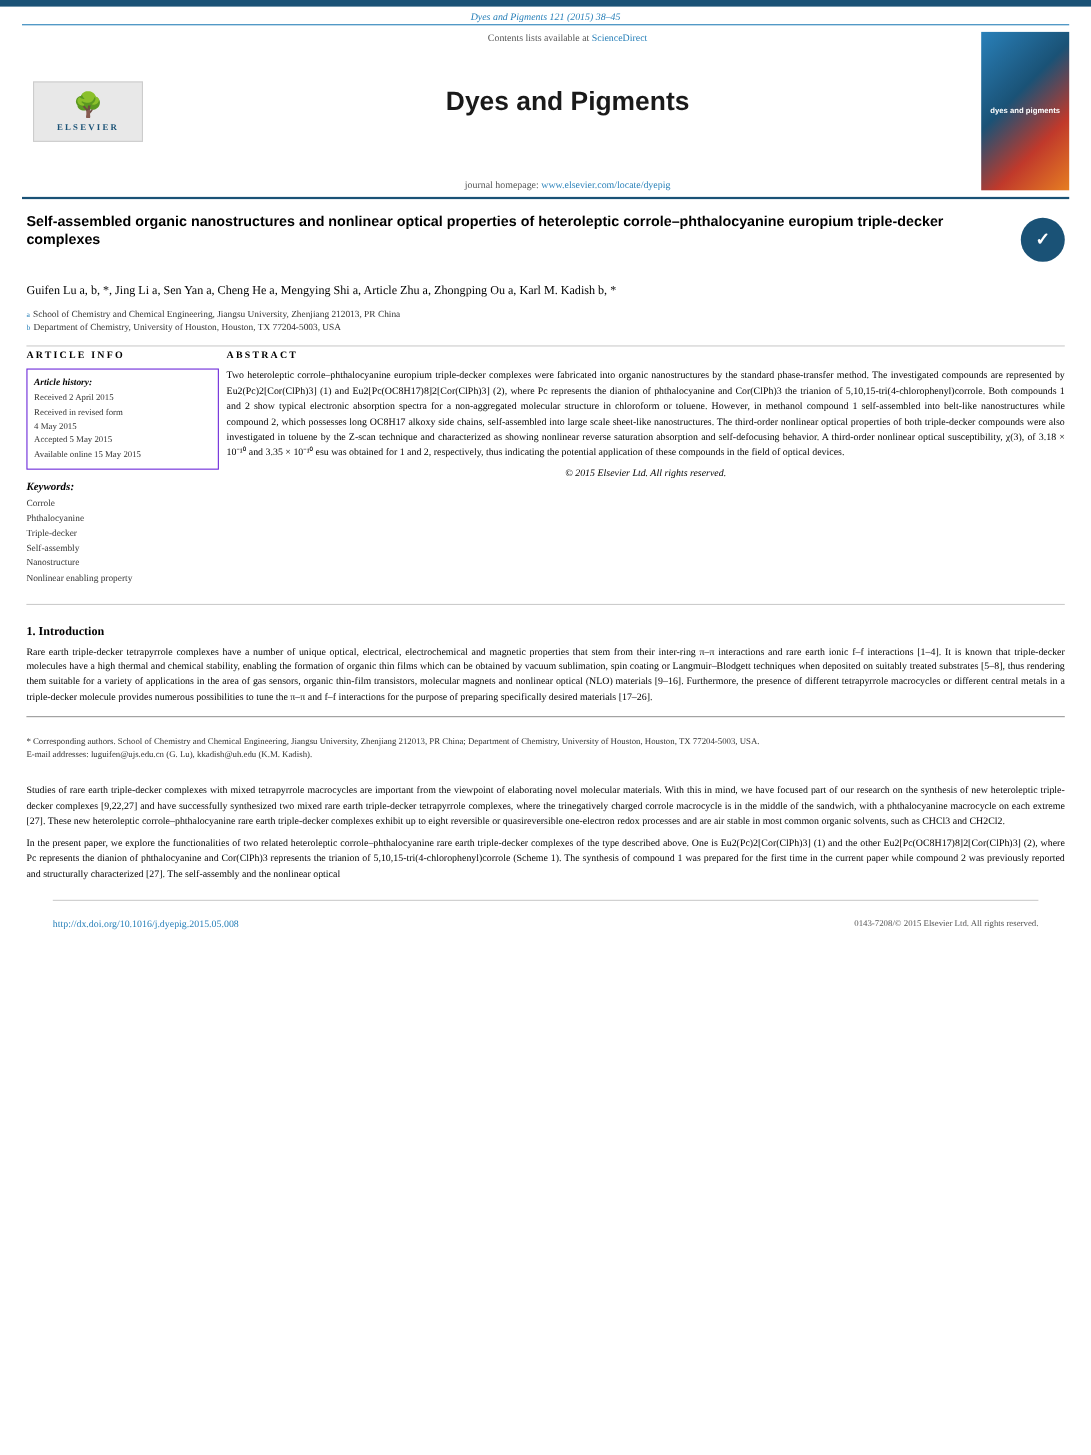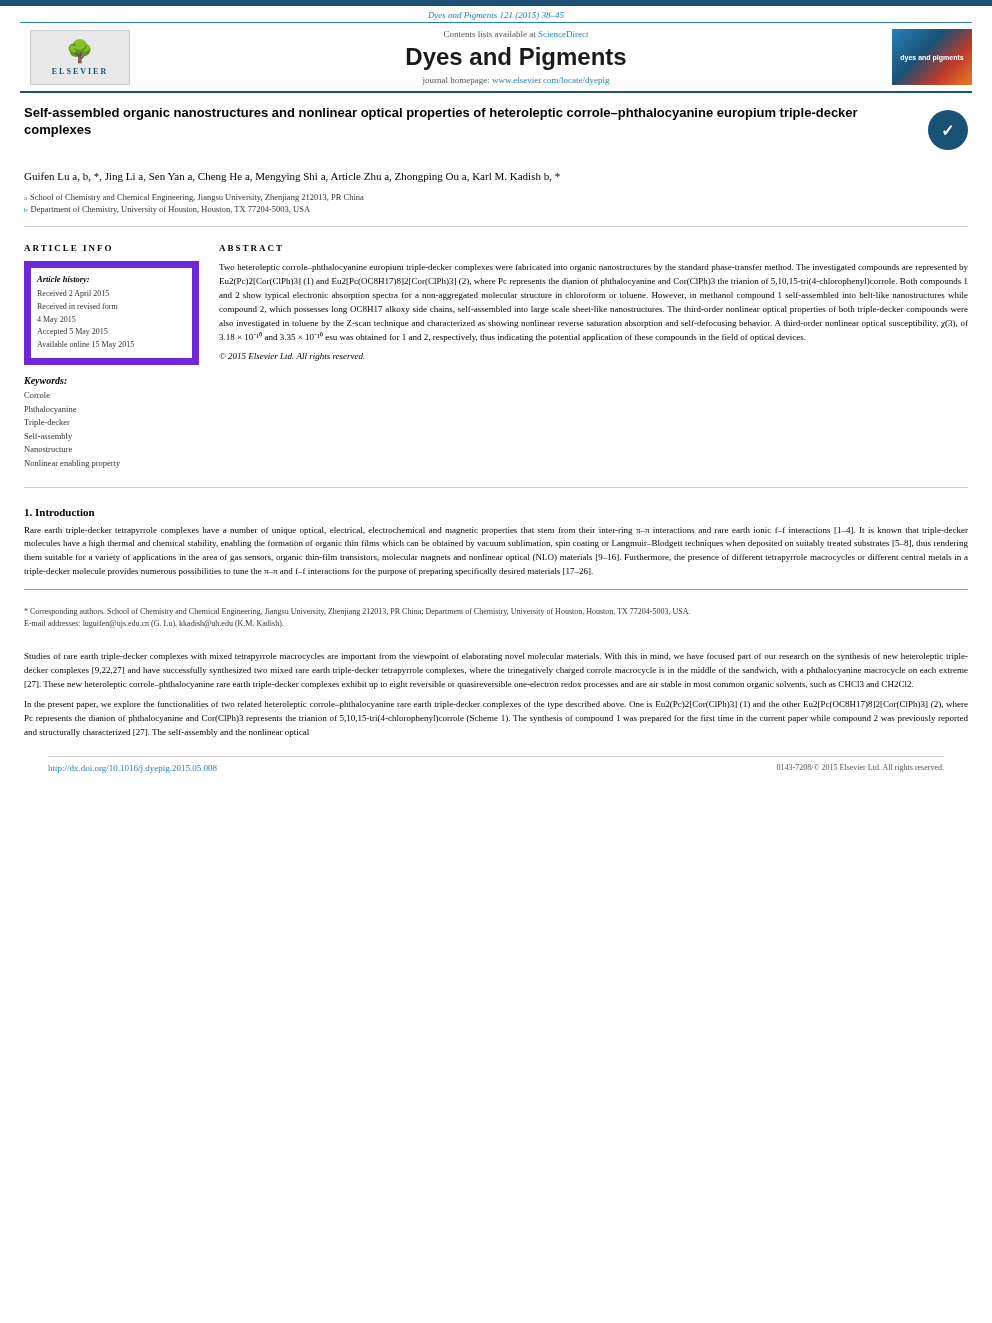--- a/index.html
+++ b/index.html
@@ -77,20 +77,21 @@
       letter-spacing: 2px;
       margin-top: 2px;
     }
 
     .journal-center {
       flex: 1;
       display: flex;
       flex-direction: column;
       align-items: center;
       justify-content: center;
+      gap: 36px;
     }
 
     .sciencedirect-line {
       font-size: 9px;
       color: #555;
       margin-bottom: 4px;
     }
 
     .sciencedirect-link {
       color: #2980b9;
@@ -100,21 +101,21 @@
     .journal-title-header {
       font-size: 24px;
       font-weight: bold;
       color: #1a1a1a;
       font-family: Arial, sans-serif;
     }
 
     .homepage-line {
       font-size: 9px;
       color: #555;
-      margin-top: 4px;
+      margin-top: 20px;
     }
 
     .homepage-link {
       color: #2980b9;
       text-decoration: none;
     }
 
     .journal-cover {
       width: 80px;
       background: linear-gradient(135deg, #2980b9 0%, #1a5276 40%, #c0392b 70%, #e67e22 100%);
@@ -192,23 +193,23 @@
 
     .sup {
       font-size: 7px;
       vertical-align: super;
       color: #2980b9;
     }
 
     
     .two-col {
       display: flex;
-      gap: 20px;
+      gap: 7px;
       border-top: 1px solid #ccc;
-      padding-top: 16px;
+      padding-top: 2px;
       margin-bottom: 16px;
     }
 
     .left-col {
       width: 175px;
       flex-shrink: 0;
     }
 
     .right-col {
       flex: 1;
@@ -216,21 +217,21 @@
 
     .section-label {
       font-size: 9px;
       font-weight: bold;
       letter-spacing: 2px;
       text-transform: uppercase;
       margin-bottom: 8px;
     }
 
     .article-info-box {
-      border: 7px solid #6d28d9;
+      border: 1px solid #6d28d9;
       padding: 6px;
       margin-bottom: 10px;
     }
 
     .article-info-label {
       font-size: 8.5px;
       font-style: italic;
       font-weight: bold;
       margin-bottom: 4px;
     }
@@ -259,21 +260,21 @@
     }
 
     .abstract-text {
       font-size: 9px;
       line-height: 1.55;
       text-align: justify;
     }
 
     .copyright {
       font-size: 9px;
-      text-align: left;
+      text-align: center;
       margin-top: 6px;
       font-style: italic;
     }
 
     
     .body-divider {
       border-top: 1px solid #ccc;
       margin: 8px 0;
     }
 
@@ -311,21 +312,21 @@
     .footnote-text {
       font-size: 8px;
       line-height: 1.5;
       color: #333;
     }
 
     
     .bottom-bar {
       margin: 10px 24px 0 24px;
       border-top: 1px solid #ccc;
-      padding-top: 6px;
+      padding-top: 16px;
       display: flex;
       justify-content: space-between;
       align-items: center;
     }
 
     .doi-link {
       color: #2980b9;
       font-size: 9px;
       text-decoration: none;
     }

